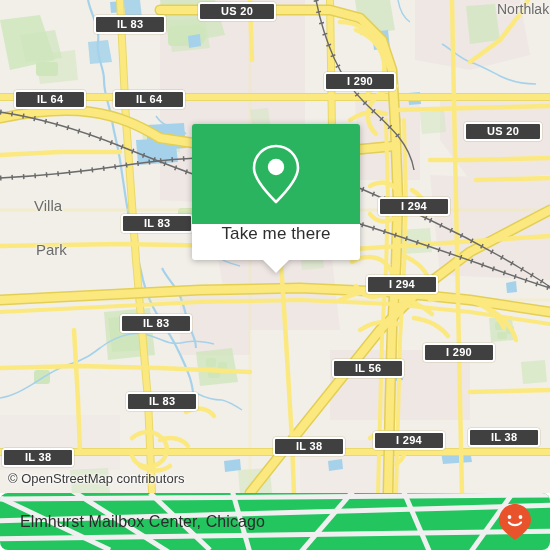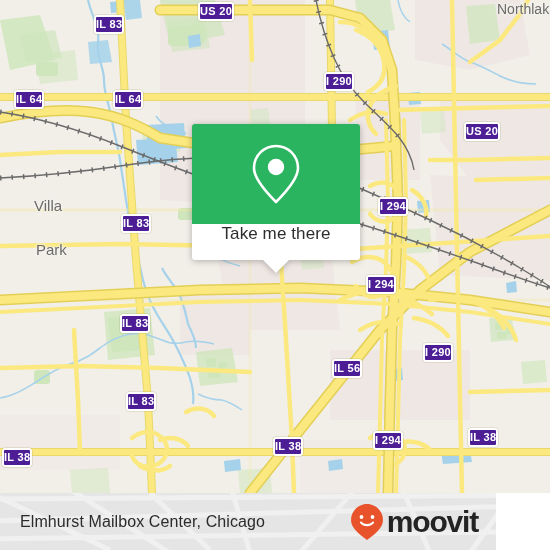--- a/index.html
+++ b/index.html
@@ -17,31 +17,31 @@
     position: absolute; left: 0; top: 0;
     width: 550px; height: 493px;
     overflow: hidden;
     background: #f2efe9;
   }
   .map-svg { position: absolute; left: 0; top: 0; }
 
   
   .shield {
     position: absolute;
-    background: #4c1d95;
+    background: #404040;
     border: 2px solid #ffffff;
     border-radius: 3px;
     color: #ffffff;
     font-family: "Liberation Sans", sans-serif;
     font-size: 11px;
     font-weight: bold;
     letter-spacing: .3px;
     line-height: 15px;
     height: 19px;
-    padding: 0 0;
+    padding: 0 21px;
     white-space: nowrap;
     text-align: center;
     box-shadow: 0 0 0 .5px rgba(150,140,80,.35);
   }
 
   
   .place {
     position: absolute;
     color: #6b6b6b;
     font-family: "Liberation Sans", sans-serif;
@@ -93,23 +93,24 @@
     transform: translateX(-50%);
     border-left: 13px solid transparent;
     border-right: 13px solid transparent;
     border-top: 13px solid #ffffff;
   }
 
   
   .footer {
     position: absolute;
     left: 0; top: 493px;
-    width: 496px; height: 57px;
-    background: #e5e5e5;
+    width: 550px; height: 57px;
+    background: #22c55e;
     overflow: hidden;
+    border-radius: 8px;
   }
   .footer-watermark { position: absolute; left: 0; top: 0; opacity: 1; }
   .footer-title {
     position: absolute;
     left: 20px; top: 50%;
     transform: translateY(-50%);
     font-family: "Liberation Sans", sans-serif;
     font-size: 16px;
     color: #2b2b2b;
     letter-spacing: .1px;
@@ -372,20 +373,21 @@
           <path d="M26 4 C13.8 4 4 13.8 4 26 C4 36 14 48 26 60 C38 48 48 36 48 26 C48 13.8 38.2 4 26 4 Z" fill="none" stroke="#ffffff" stroke-width="2.6" stroke-linejoin="round"></path>
           <circle cx="26" cy="25" r="8.2" fill="#ffffff"></circle>
         </svg>
       </div>
       <div class="popup-bottom">
         <span>Take me there</span>
       </div>
       <div class="popup-tail"></div>
     </div>
 
+    <div class="attribution">© OpenStreetMap contributors</div>
   </div>
 
   <div class="footer">
     <svg class="footer-watermark" width="550" height="57" viewBox="0 0 550 57">
       <g fill="none" stroke="#f0f0f0" stroke-width="5">
         <path d="M-10,0 L110,57"></path>
         <path d="M60,-10 L170,60"></path>
         <path d="M150,0 L210,57"></path>
         <path d="M230,-10 L250,60"></path>
         <path d="M300,60 L360,-10"></path>
@@ -397,17 +399,16 @@
       </g>
     </svg>
     <div class="footer-title">Elmhurst Mailbox Center, Chicago</div>
     <div class="brand">
       <svg width="34" height="38" viewBox="0 0 34 38">
         <path d="M17 1 C8.2 1 1 8.2 1 17 C1 25 9 31 17 37 C25 31 33 25 33 17 C33 8.2 25.8 1 17 1 Z" fill="#e8532b"></path>
         <circle cx="11.5" cy="14" r="1.9" fill="#ffffff"></circle>
         <circle cx="22.5" cy="14" r="1.9" fill="#ffffff"></circle>
         <path d="M11 19.5 C13.2 23 20.8 23 23 19.5" fill="none" stroke="#ffffff" stroke-width="2.1" stroke-linecap="round"></path>
       </svg>
-      <span class="brand-word">moovit</span>
     </div>
   </div>
 
 </div>
 
 </body></html>

